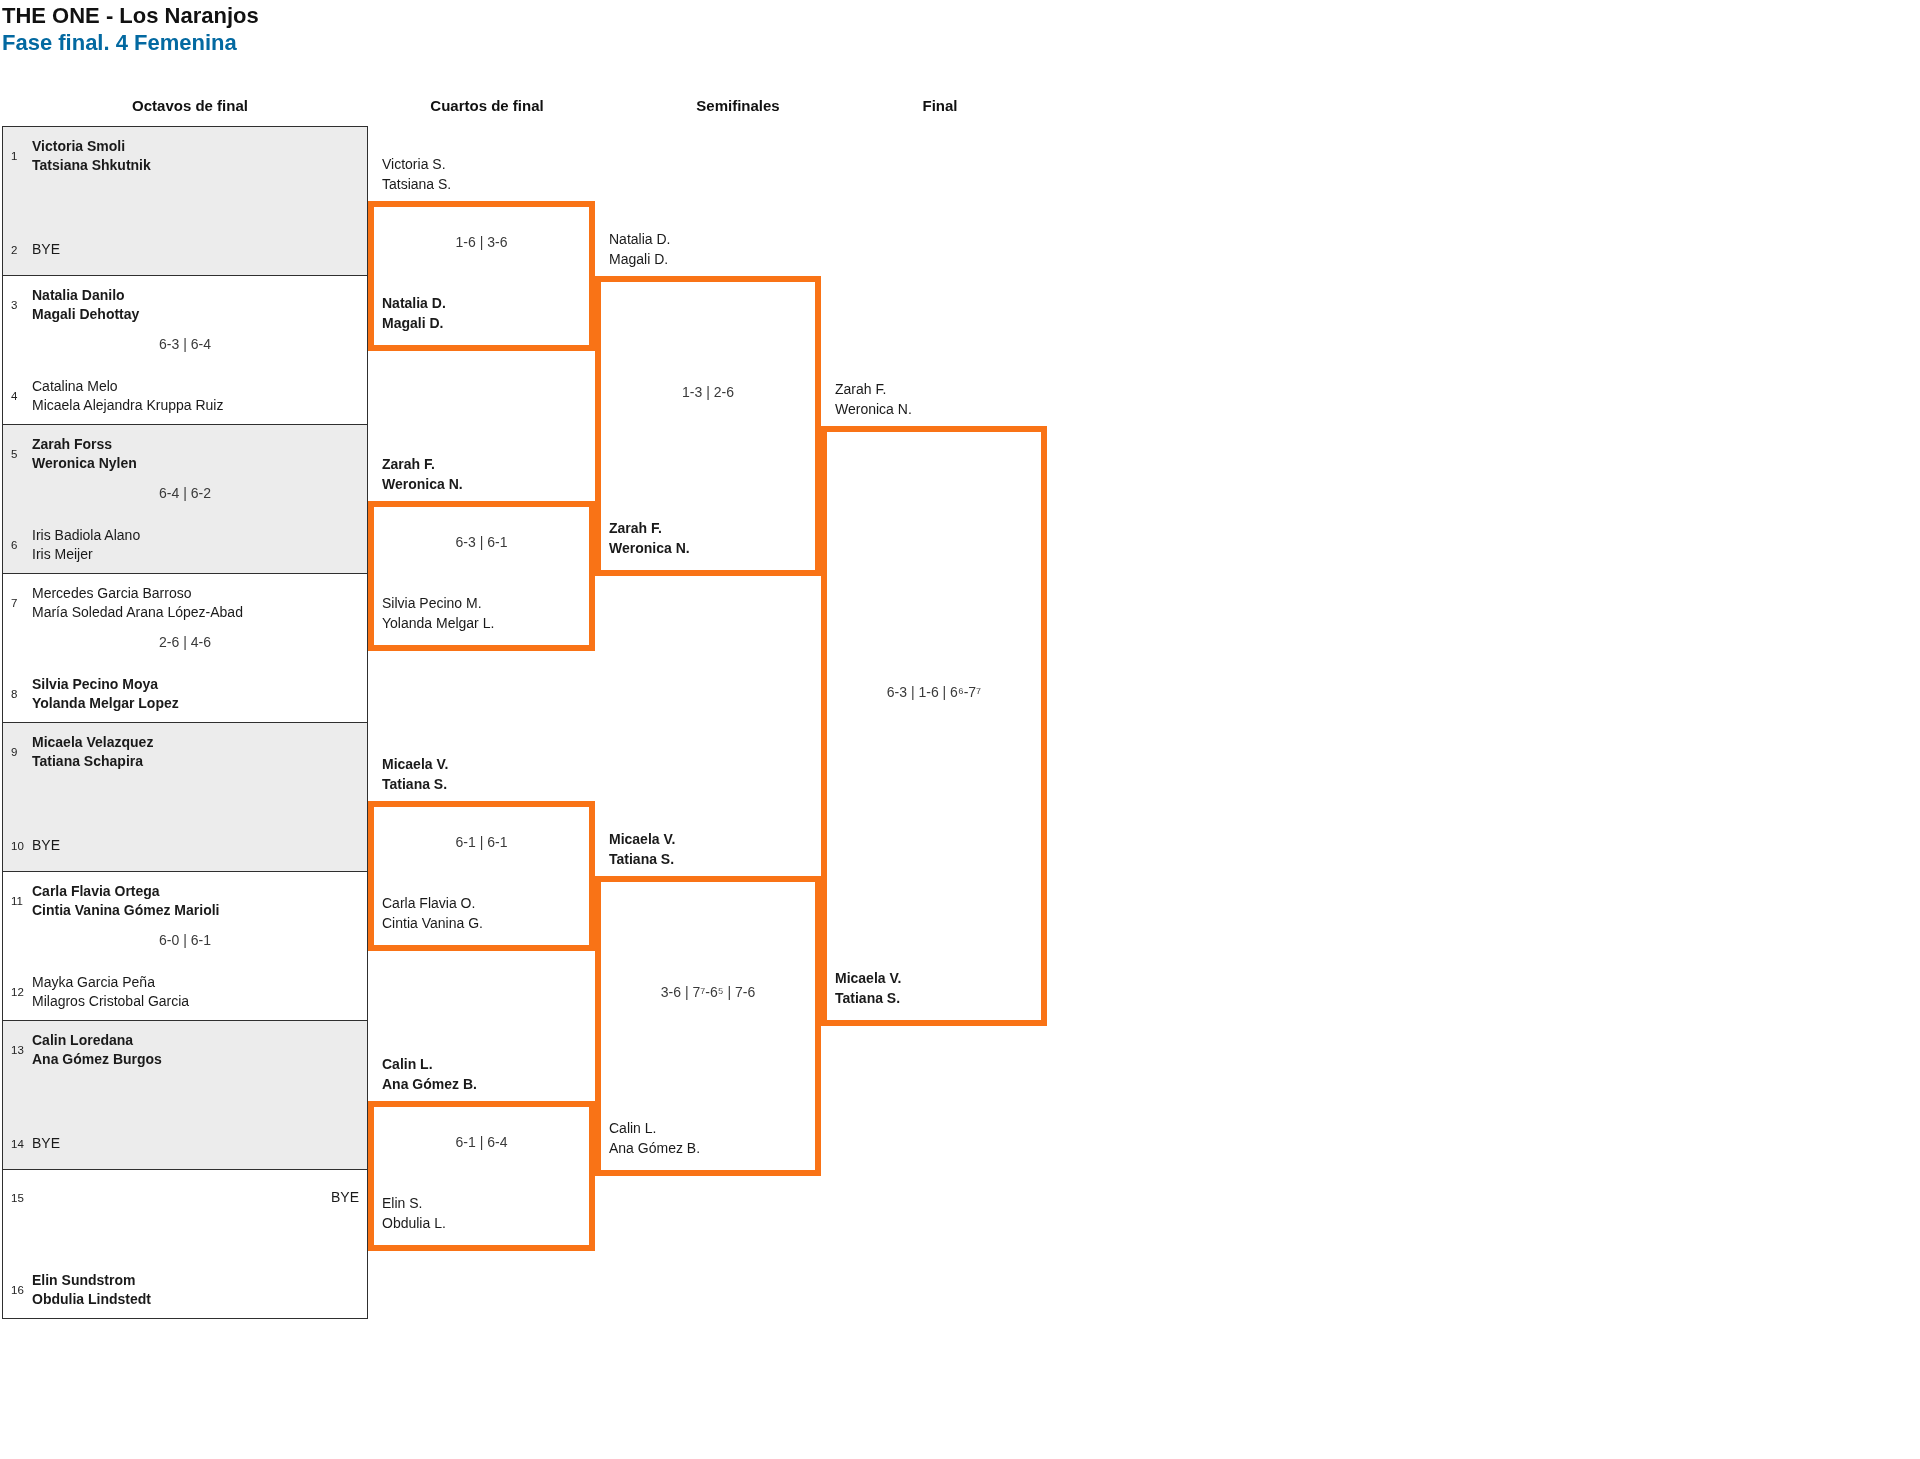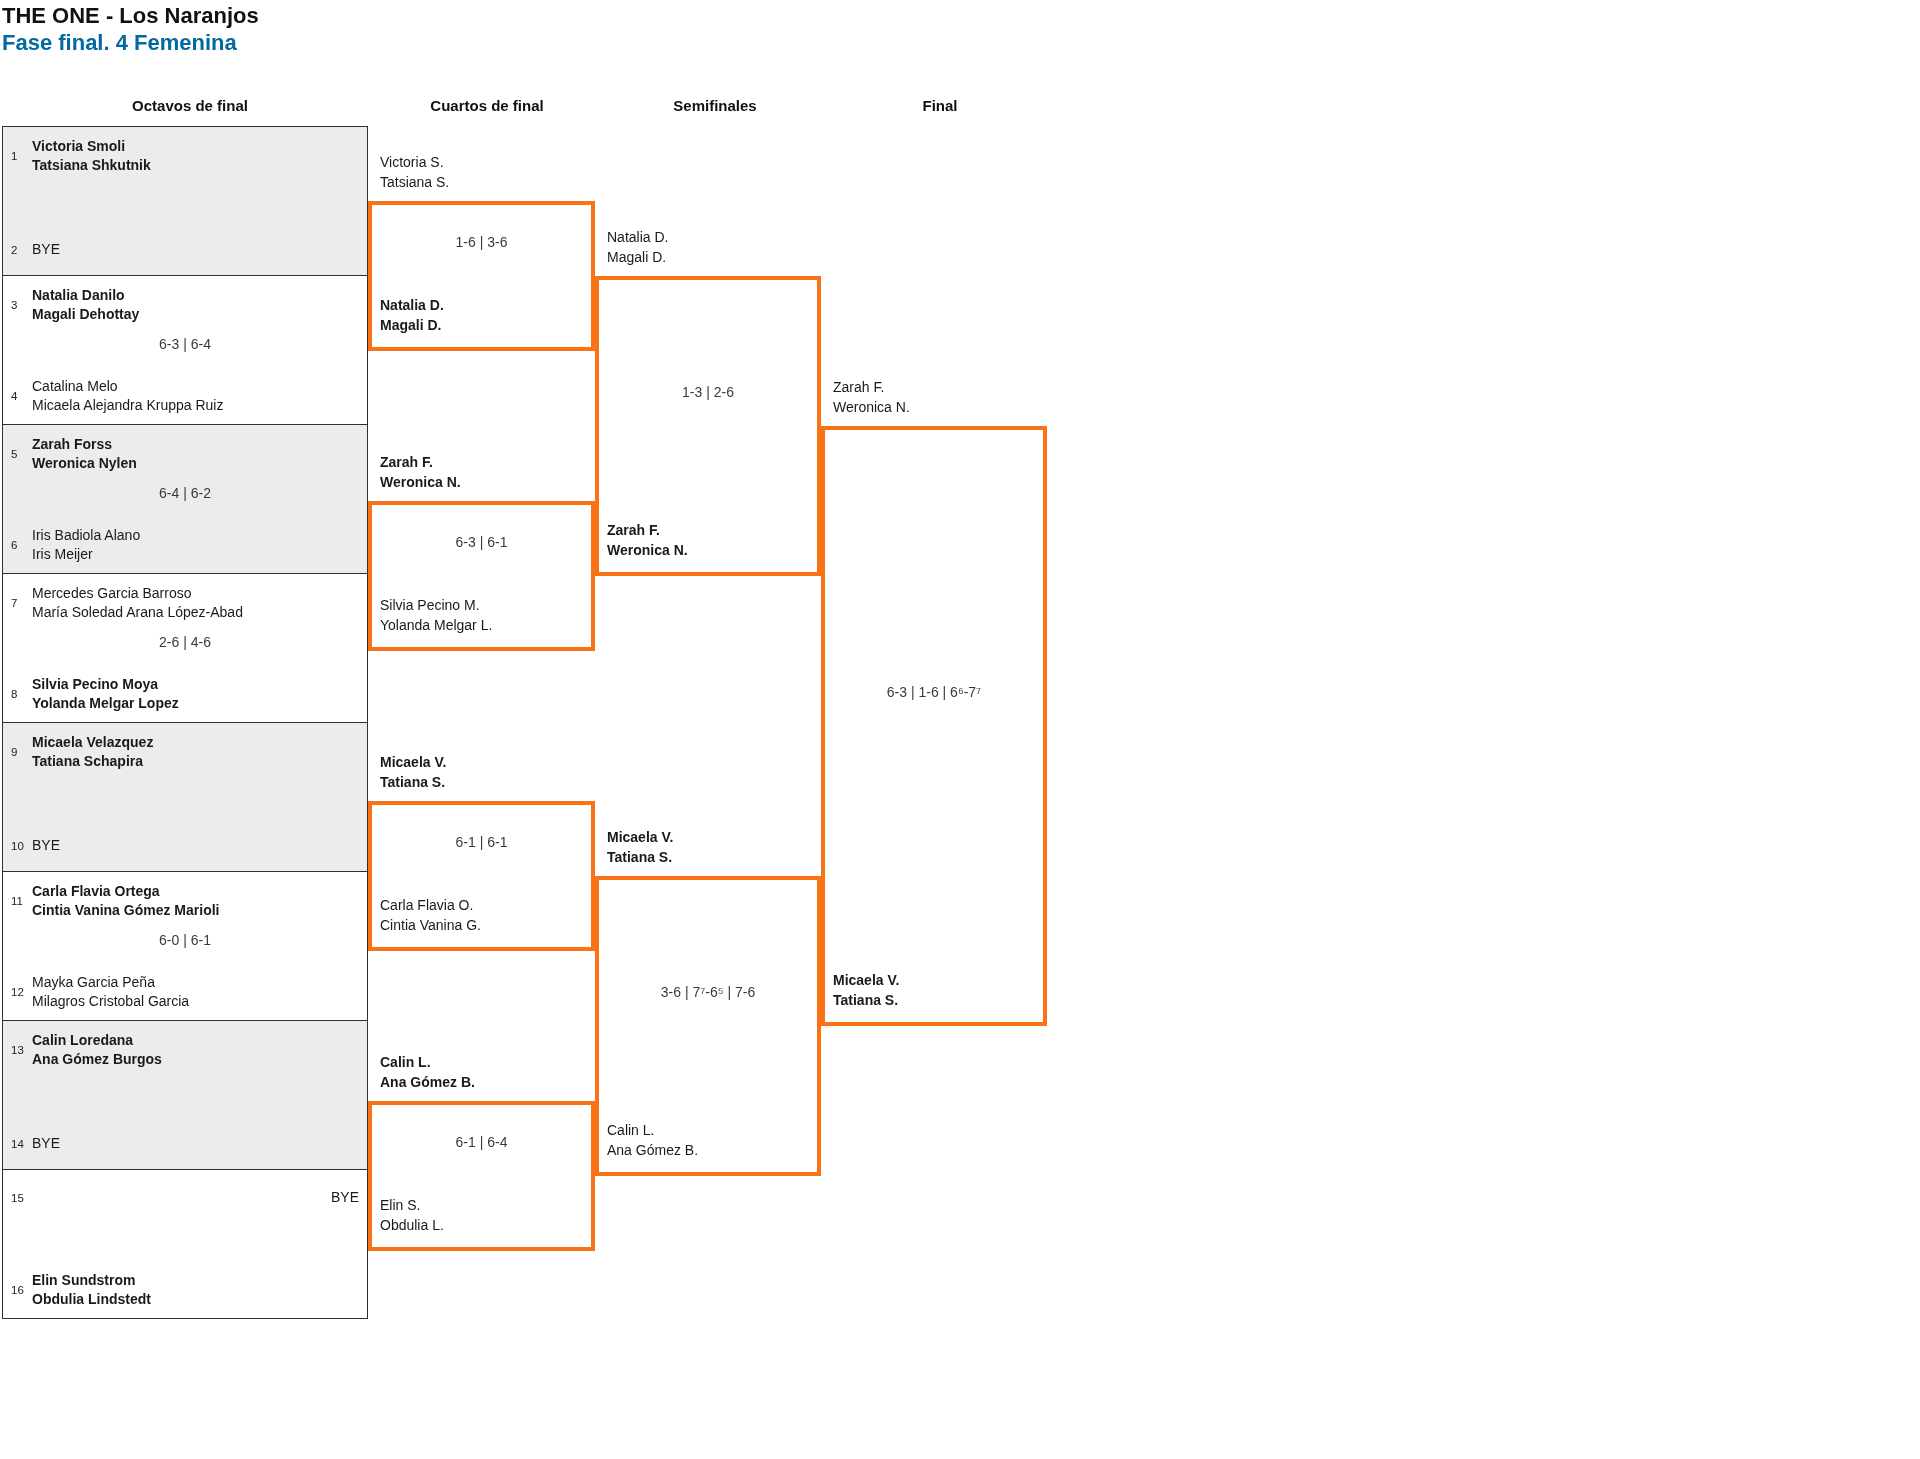--- a/index.html
+++ b/index.html
@@ -23,21 +23,21 @@
     position:absolute; left:62px; top:4px; font-size:45px; font-weight:700;
     letter-spacing:-2px; color:#76b82a; line-height:56px;
   }
 
   
   .col-header {
     position:absolute; top:97px; transform:translateX(-50%);
     font-size:15px; font-weight:600; color:#111; white-space:nowrap;
   }
   .col-h-1 { left:190px; } .col-h-2 { left:487px;text-align:center; }
-  .col-h-3 { left:715px;text-align:center; } .col-h-4 { left:940px; }
+  .col-h-3 { left:738px;text-align:center; } .col-h-4 { left:940px; }
 
   
   .r1-col { position:absolute; left:2px; top:126px; width:366px; }
   .r1 {
     position:relative; height:150px; box-sizing:border-box;
     border:1px solid #2f2f2f; background:#fff;
   }
   .r1 + .r1 { margin-top:-1px; }
   .r1.gray { background:#ececec; }
 
@@ -49,21 +49,21 @@
   .seed  { min-width:14px; font-size:11.5px; color:#222; flex:none; }
   .names { font-size:14px; line-height:19px; white-space:pre-line; }
   .winner { font-weight:700; }
 
   .r1score {
     position:absolute; left:0; right:0; top:calc(50% - 14px);
     text-align:center; font-size:14px; color:#3a3a3a;
   }
 
   
-  .match { position:absolute; border:4px solid #f97316; box-sizing:border-box; }
+  .match { position:absolute; border:6px solid #f97316; box-sizing:border-box; }
   .label-top {
     position:absolute; bottom:calc(100% + 13px); left:8px;
     font-size:14px; line-height:20px; white-space:pre-line;
   }
   .label-bottom {
     position:absolute; bottom:12px; left:8px;
     font-size:14px; line-height:20px; white-space:pre-line;
   }
   .mscore {
     position:absolute; left:0; right:0; top:calc(50% - 42px);

